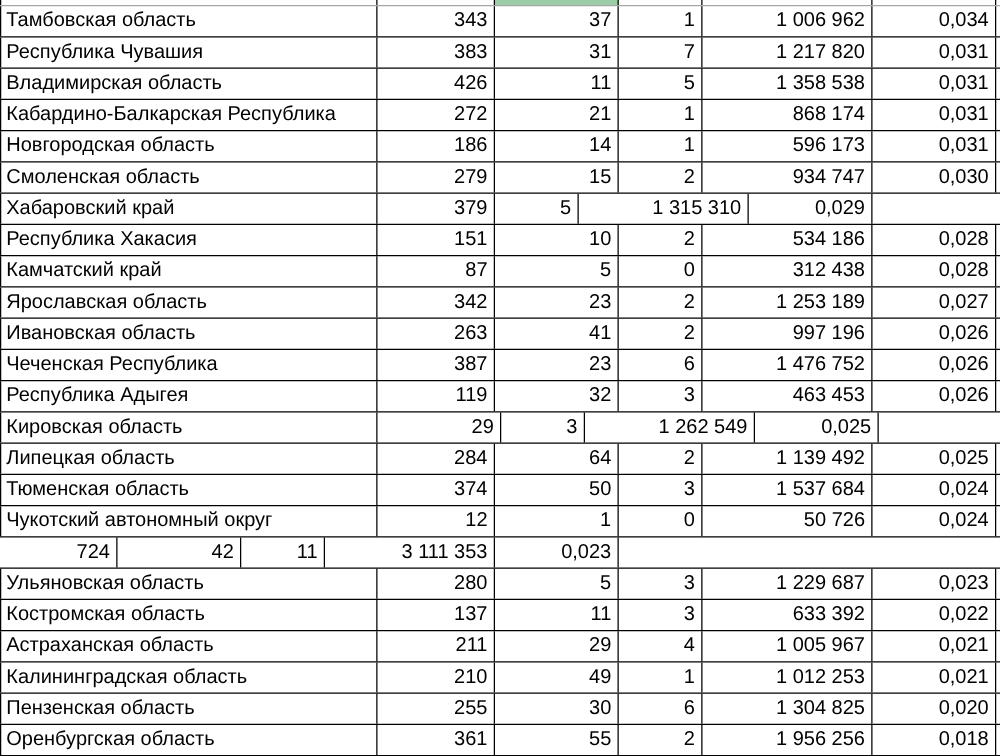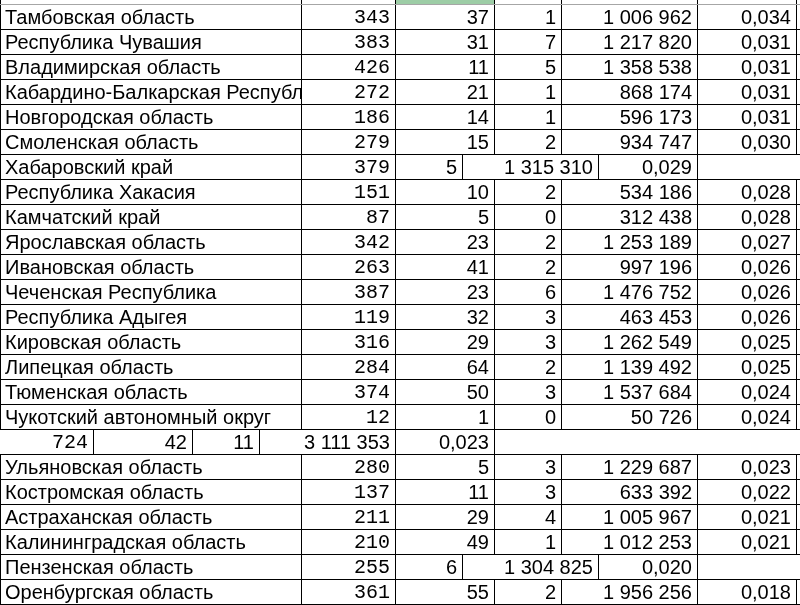--- a/index.html
+++ b/index.html
@@ -1,37 +1,37 @@
 <!DOCTYPE html>
 <html><head>
 <meta charset="utf-8">
 <style>
   html,body{margin:0;padding:0;background:#ffffff;}
   .sheet{
     position:relative;
     width:800px;height:605px;
     background:#ffffff;
     font-family:"Liberation Sans", sans-serif;
-    font-size:20px;
+    font-size:16px;
     color:#000000;
     overflow:hidden;
   }
   .trow{display:flex;box-sizing:border-box;}
   .top-partial{height:5px;border-bottom:1px solid #a6a6a6;}
   .top-partial .cell{height:100%;border-bottom:none;}
   .row{height:25px;border-bottom:1px solid #000;}
   .cell{
     box-sizing:border-box;
     border-right:1px solid #000;
     display:flex;align-items:center;
     overflow:hidden;white-space:pre;
     height:24px;
   }
   .c0{width:302px;border-left:1px solid #000;padding-left:4px;justify-content:flex-start;}
-  .c1{width:94px;font-family:Liberation Mono, monospace;}
+  .c1{width:94px;}
   .c2{width:99px;}
   .c3{width:67px;}
   .c4{width:136px;}
   .c5{width:99px;}
   .num{justify-content:flex-end;padding-right:5px;}
 </style>
 </head>
 <body>
 
 <div class="sheet">
@@ -157,21 +157,20 @@
     <div class="cell c0">Республика Адыгея</div>
     <div class="cell c1 num">119</div>
     <div class="cell c2 num">32</div>
     <div class="cell c3 num">3</div>
     <div class="cell c4 num">463 453</div>
     <div class="cell c5 num">0,026</div>
   </div>
 
   <div class="trow row">
     <div class="cell c0">Кировская область</div>
-    <div class="cell c1 num">316</div>
     <div class="cell c2 num">29</div>
     <div class="cell c3 num">3</div>
     <div class="cell c4 num">1 262 549</div>
     <div class="cell c5 num">0,025</div>
   </div>
 
   <div class="trow row">
     <div class="cell c0">Липецкая область</div>
     <div class="cell c1 num">284</div>
     <div class="cell c2 num">64</div>
@@ -238,20 +237,21 @@
     <div class="cell c1 num">210</div>
     <div class="cell c2 num">49</div>
     <div class="cell c3 num">1</div>
     <div class="cell c4 num">1 012 253</div>
     <div class="cell c5 num">0,021</div>
   </div>
 
   <div class="trow row">
     <div class="cell c0">Пензенская область</div>
     <div class="cell c1 num">255</div>
+    <div class="cell c2 num">30</div>
     <div class="cell c3 num">6</div>
     <div class="cell c4 num">1 304 825</div>
     <div class="cell c5 num">0,020</div>
   </div>
 
   <div class="trow row">
     <div class="cell c0">Оренбургская область</div>
     <div class="cell c1 num">361</div>
     <div class="cell c2 num">55</div>
     <div class="cell c3 num">2</div>

